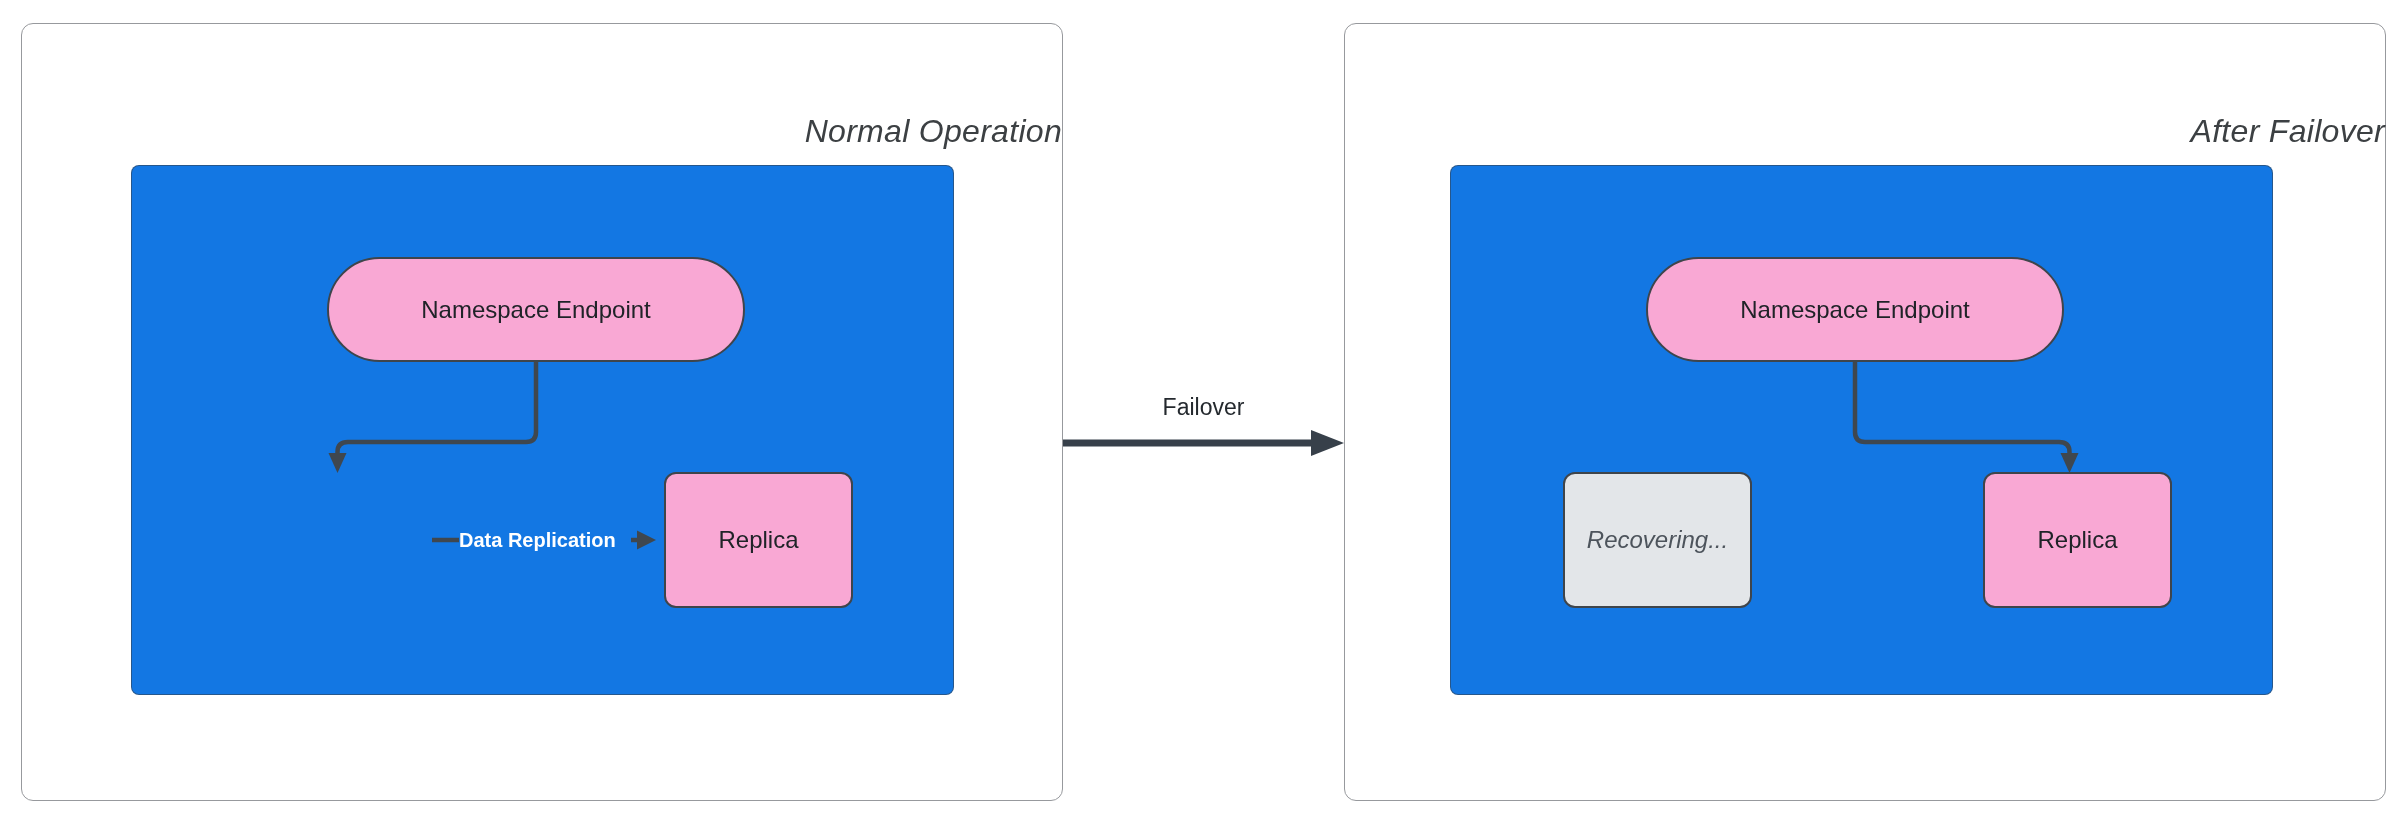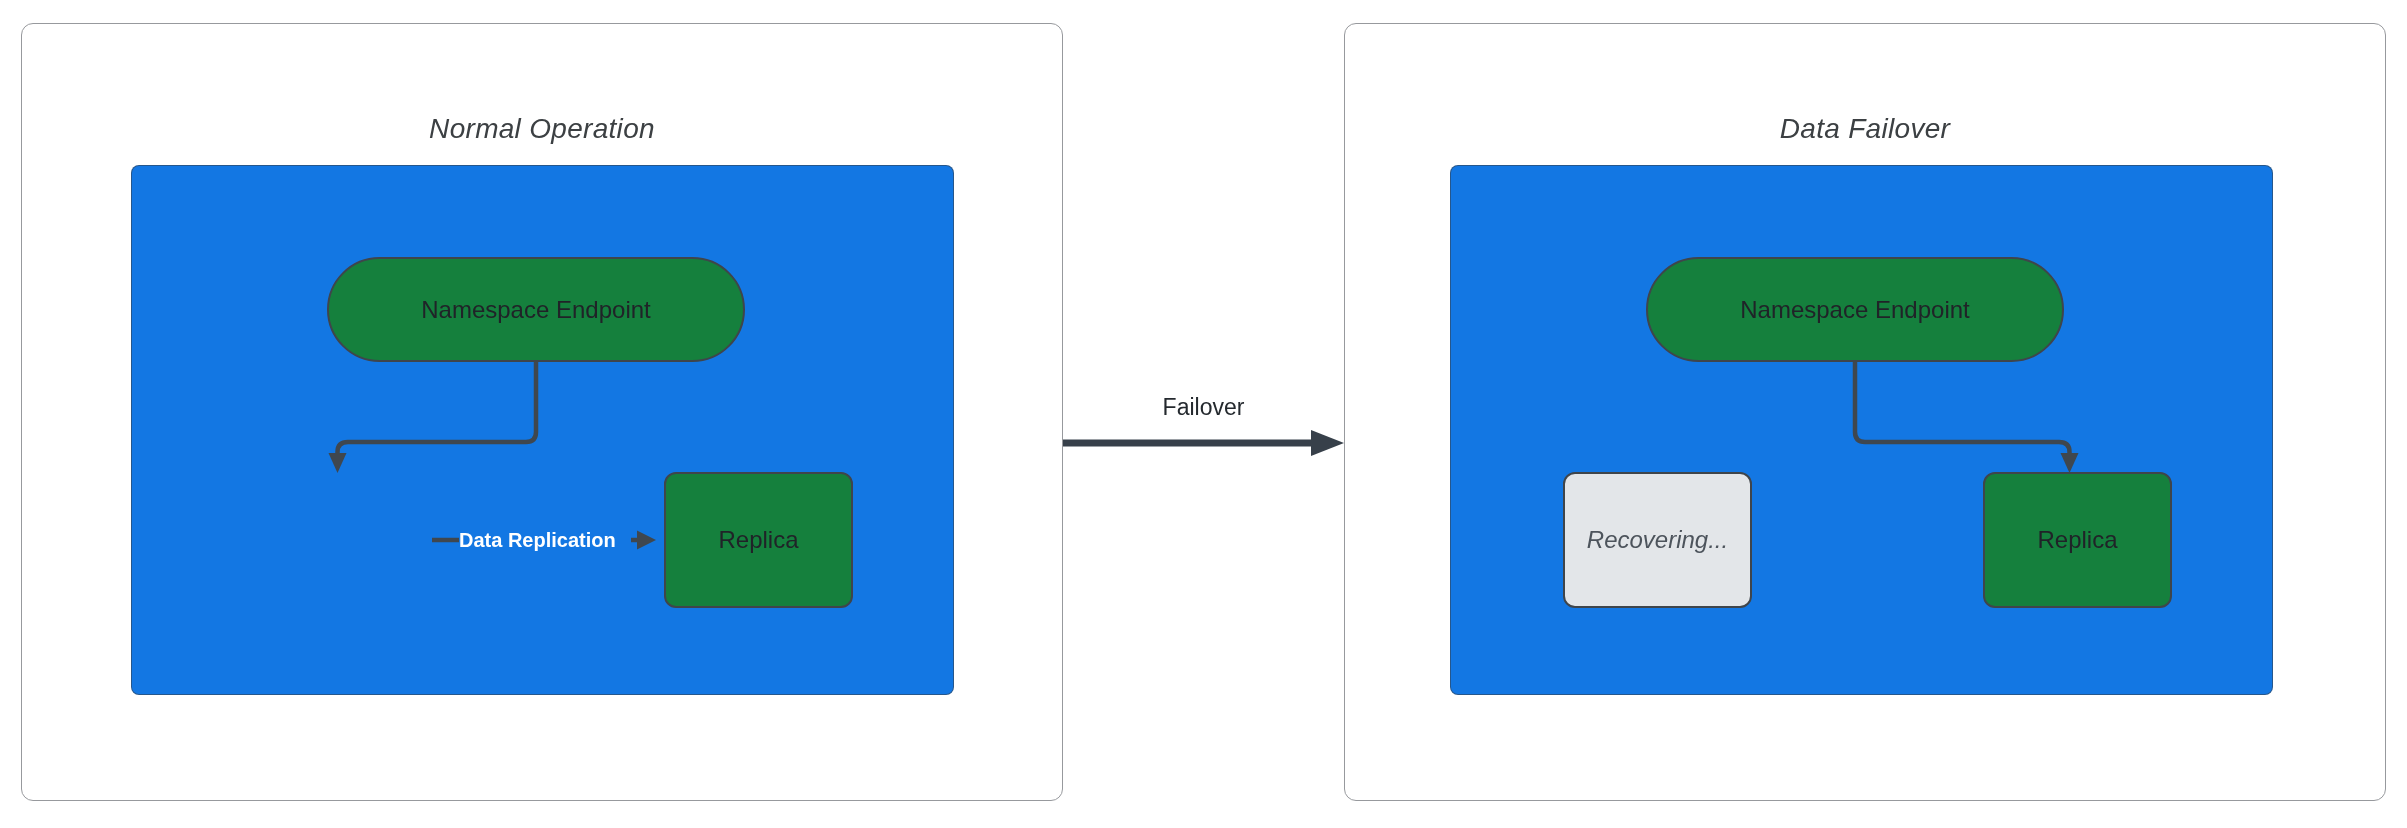--- a/index.html
+++ b/index.html
@@ -4,32 +4,32 @@
 <style>
   html,body{margin:0;padding:0;background:#ffffff;}
   body{font-family:"Liberation Sans","DejaVu Sans",sans-serif;}
   .canvas{position:relative;width:2407px;height:828px;background:#ffffff;overflow:hidden;}
 
   .panel{position:absolute;top:23px;width:1042px;height:778px;background:#ffffff;
          border:1.5px solid #97999d;border-radius:12px;box-sizing:border-box;}
   .panel.left{left:21px;}
   .panel.right{left:1344px;}
 
-  .panel-title{position:absolute;top:89px;left:0;width:100%;text-align:center;
-               font-size:28px;font-style:italic;color:#3c4043;letter-spacing:.3px;}
+  .panel-title{position:absolute;top:89px;left:0;width:100%;text-align:right;
+               font-size:32px;font-style:italic;color:#3c4043;letter-spacing:.3px;}
 
   .container{position:absolute;top:141px;width:823px;height:530px;background:#1377e3;
              border:1.5px solid rgba(55,62,70,.55);border-radius:8px;box-sizing:border-box;}
   .panel.left .container{left:109px;}
   .panel.right .container{left:105px;}
 
   .edges{position:absolute;left:0;top:0;width:823px;height:530px;}
 
   .node{position:absolute;display:flex;align-items:center;justify-content:center;
-        text-align:center;box-sizing:border-box;background:#15803d;
+        text-align:center;box-sizing:border-box;background:#f9a8d4;
         border:2.5px solid #3f454b;color:#202328;font-size:24px;line-height:1.32;}
   .pill{left:195px;top:91px;width:418px;height:105px;border-radius:60px;}
   .rect{top:306px;width:189px;height:136px;border-radius:12px;padding:0 18px;}
   .rect.pos-left{left:111px;}
   .rect.pos-left-r{left:112px;}
   .rect.pos-right{left:532px;}
   .rect.recovering{background:#e3e6e9;color:#4d545c;font-style:italic;}
 
   .edge-label{position:absolute;left:327px;top:360px;width:172px;height:28px;
               line-height:28px;text-align:left;background:#1377e3;color:#ffffff;
@@ -73,21 +73,21 @@
 
   <div class="failover">
     <div class="failover-label">Failover</div>
     <svg class="failover-svg" viewBox="0 0 281 72">
       <rect x="0" y="45.5" width="250" height="7" fill="#37404a"></rect>
       <polygon points="248,36 248,62 281,49" fill="#37404a"></polygon>
     </svg>
   </div>
 
   <section class="panel right">
-    <div class="panel-title">Data Failover</div>
+    <div class="panel-title">After Failover</div>
 
     <div class="container">
       <svg class="edges" viewBox="0 0 823 530">
 
         <path d="M404 196 V266 Q404 276 414 276 H608 Q618.5 276 618.5 286 V295" fill="none" stroke="#3f474f" stroke-width="4.5"></path>
         <polygon points="609.5,287 627.5,287 618.5,307" fill="#3f474f"></polygon>
       </svg>
 
       <div class="node pill">
         <span>Namespace Endpoint</span>

